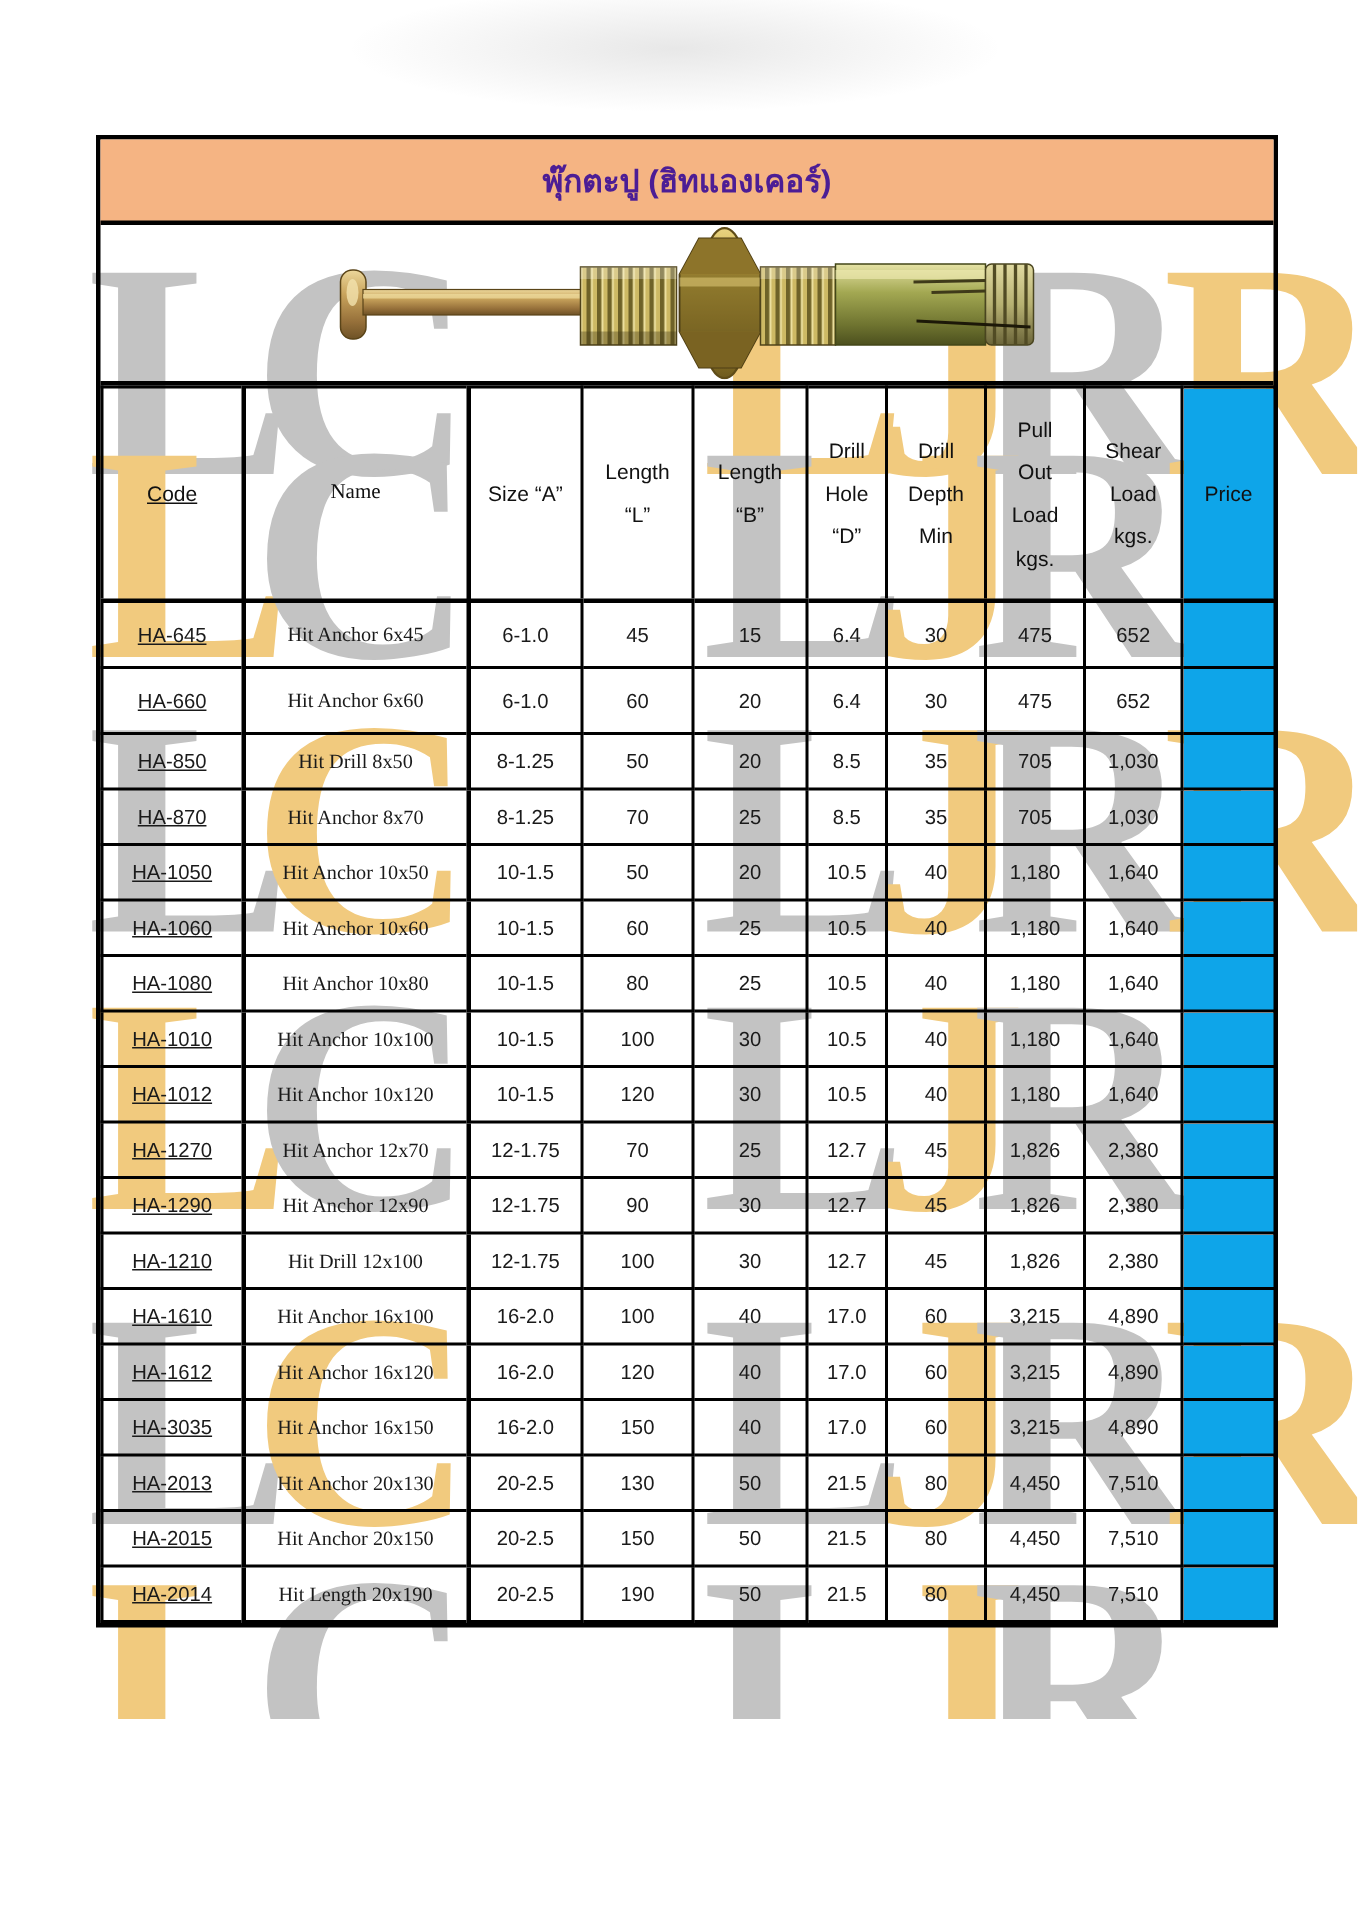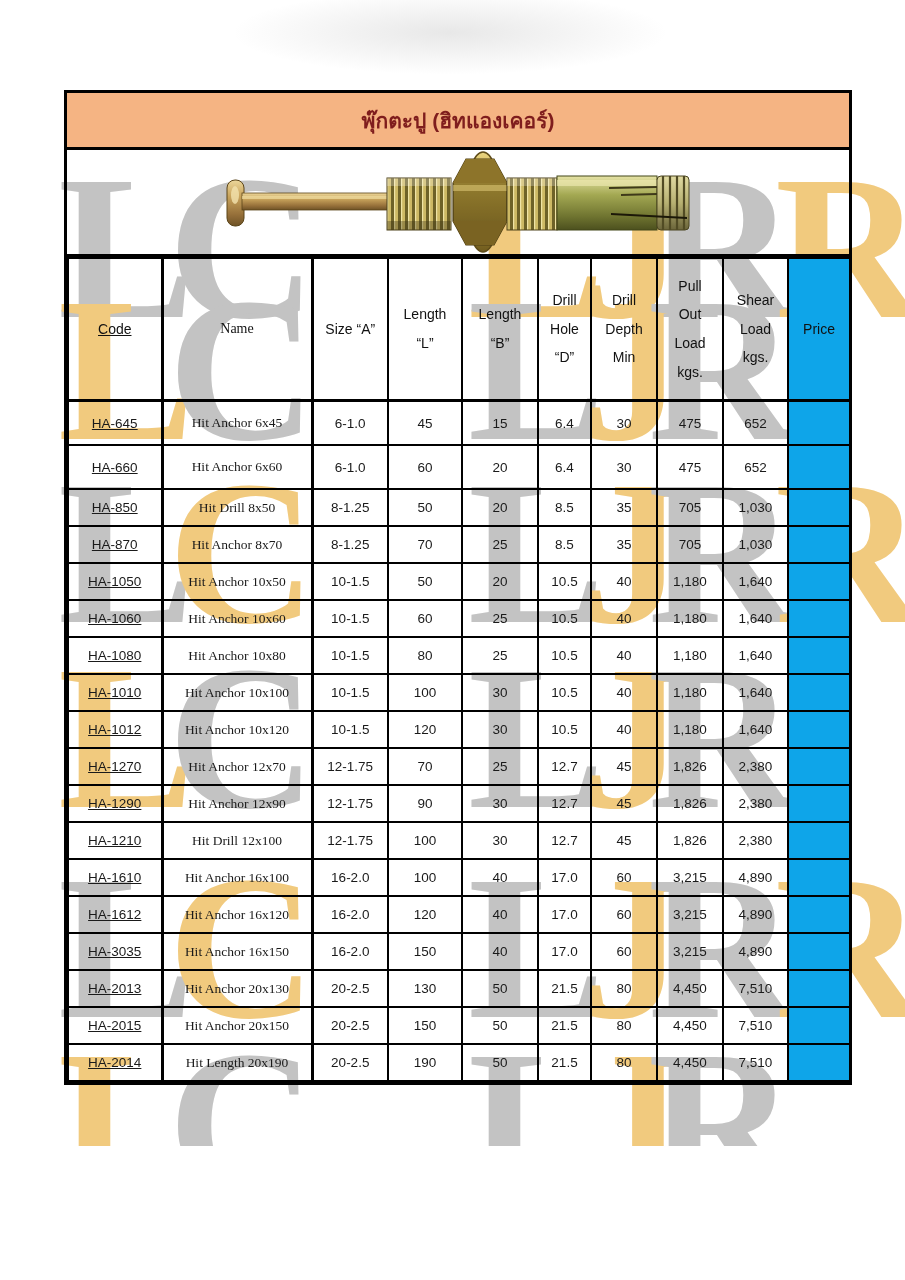--- a/index.html
+++ b/index.html
@@ -29,21 +29,21 @@
     font-family:"Liberation Serif","DejaVu Serif",serif;
     font-weight:bold;font-size:205px;line-height:195px;
   }
 
   
   .sheet{position:absolute;left:64px;top:90px;width:782px;z-index:1;}
   .frame{border:3px solid #000;}
   .title-band{
     height:54px;background:#f5b483;border-bottom:3px solid #000;
     display:flex;align-items:center;justify-content:center;
-    font-size:21px;font-weight:bold;color:#7f1d1d;
+    font-size:21px;font-weight:bold;color:#4c1d95;
   }
   .image-band{
     height:104px;border-bottom:3px solid #000;position:relative;
     background:transparent;
   }
   .image-band svg{position:absolute;left:156px;top:1px;}
 
   table{
     border-collapse:collapse;table-layout:fixed;width:100%;
     background:transparent;

